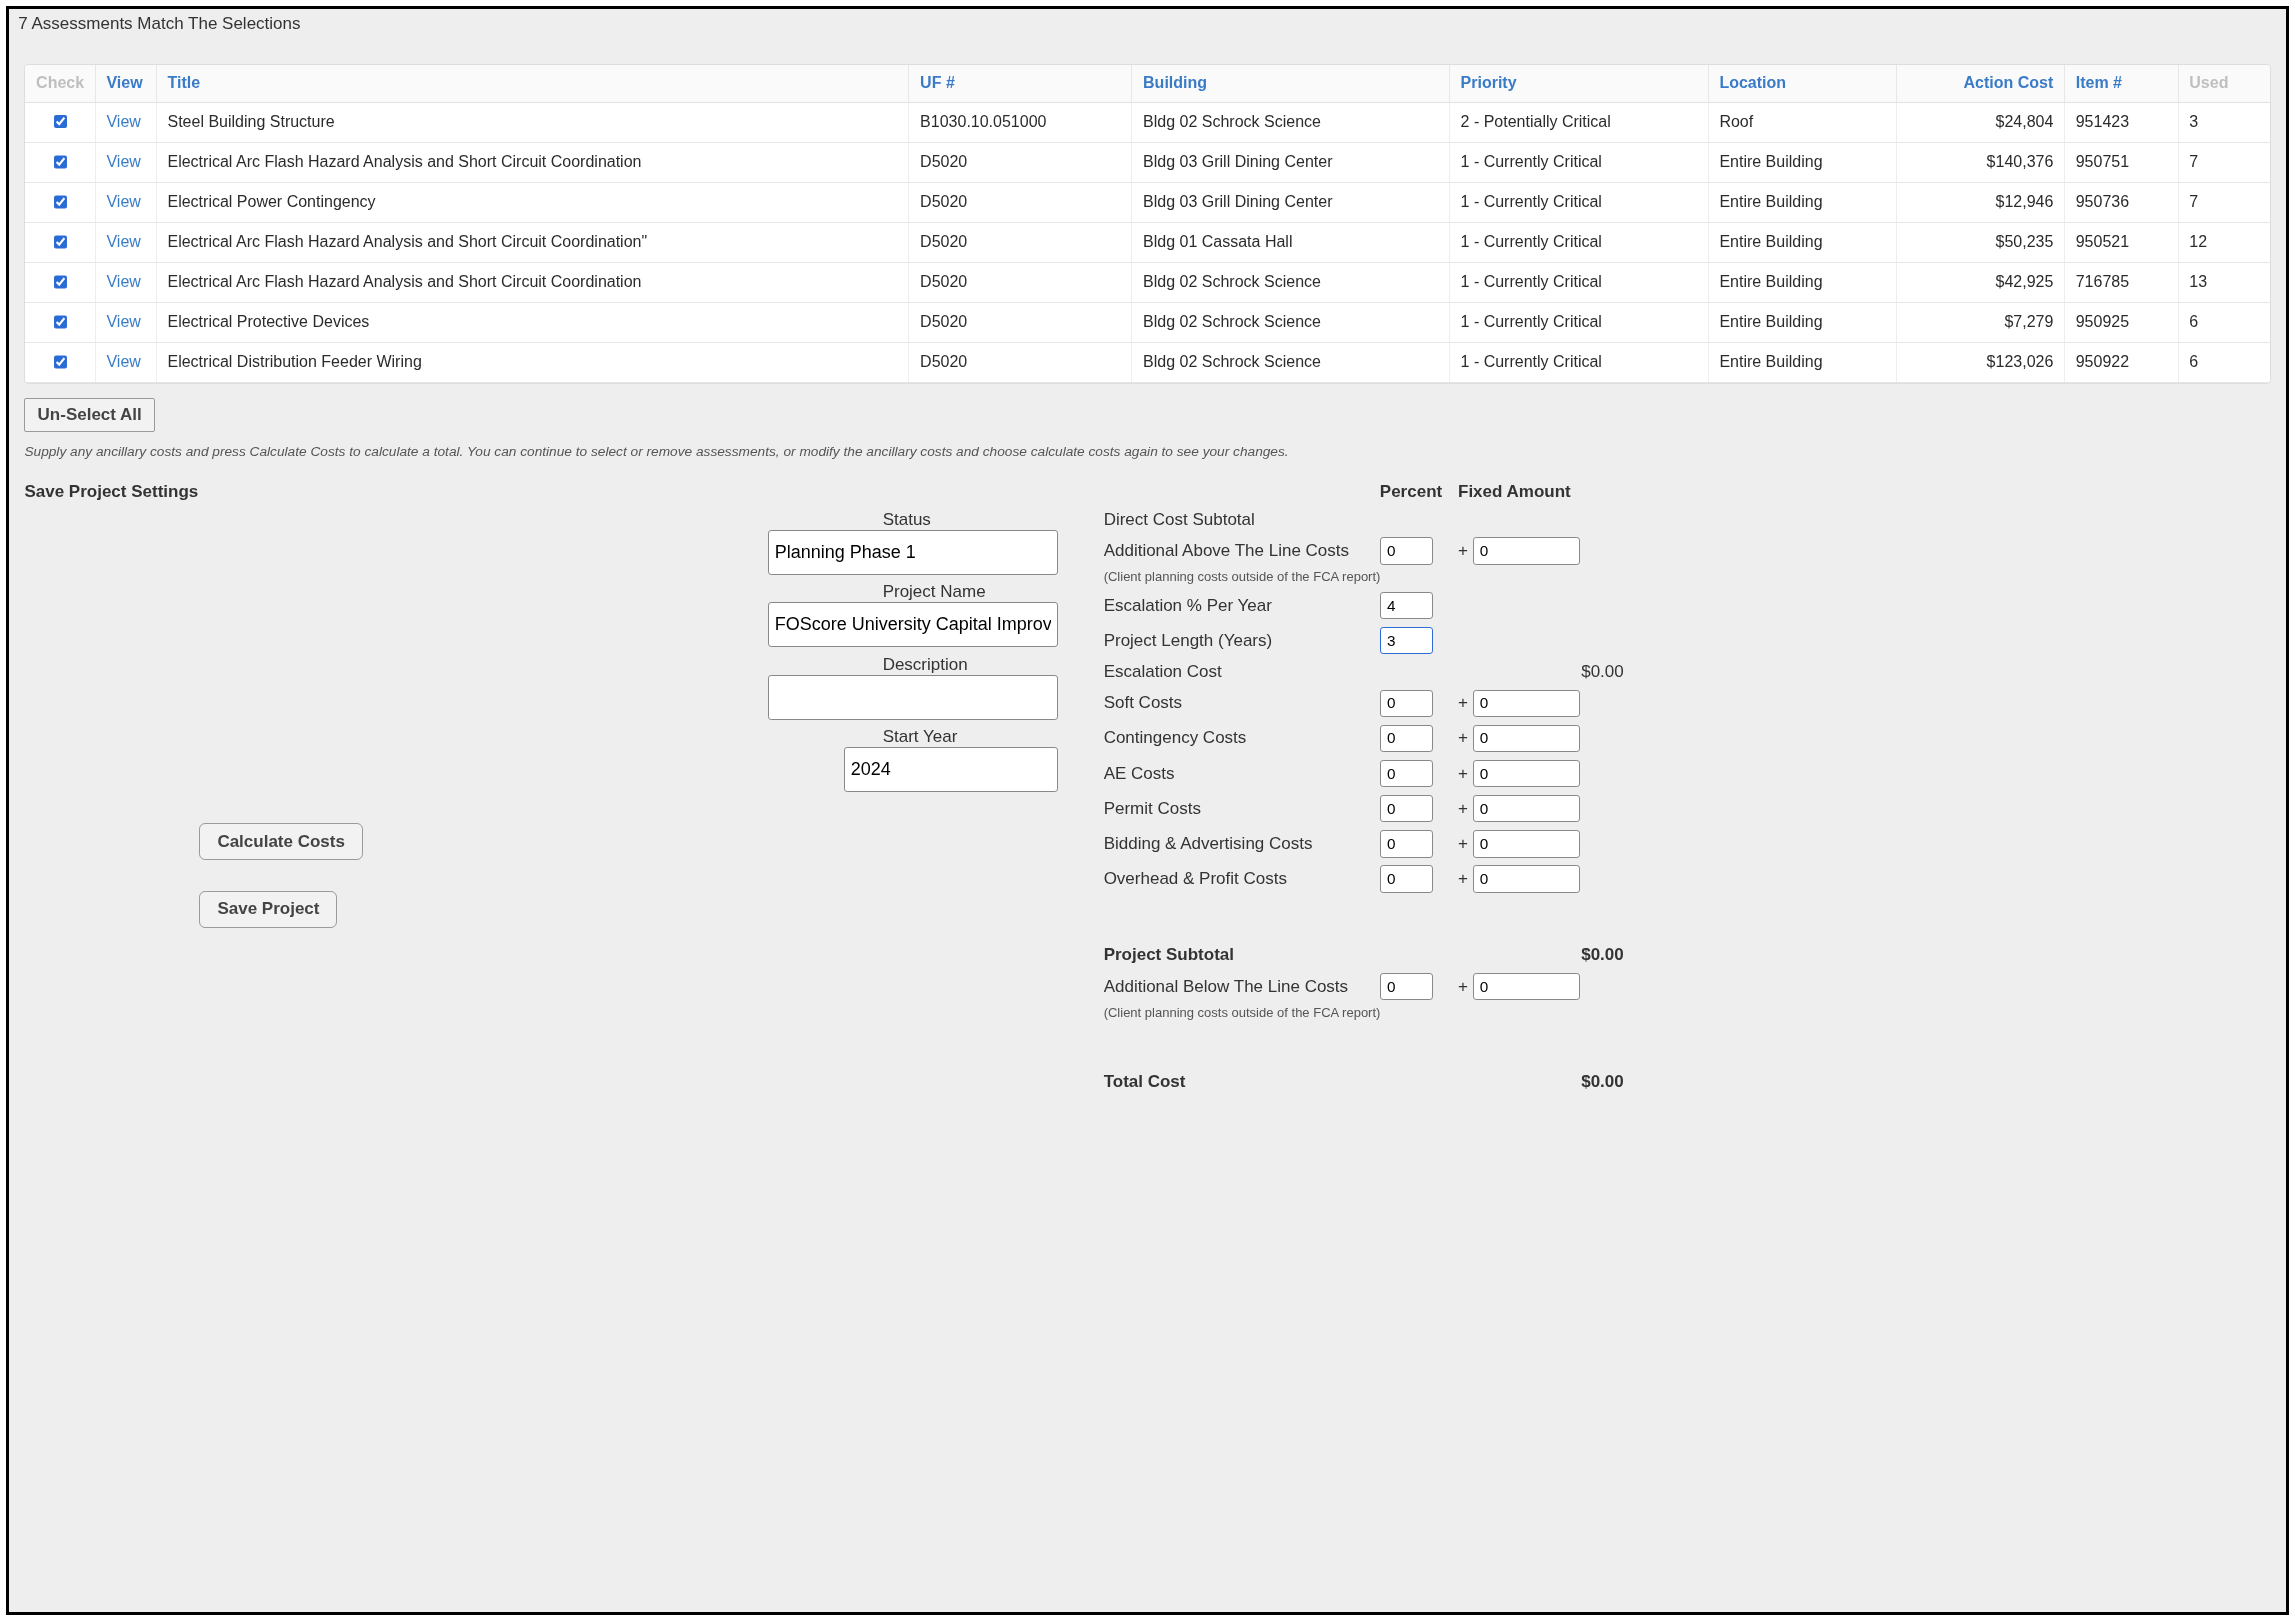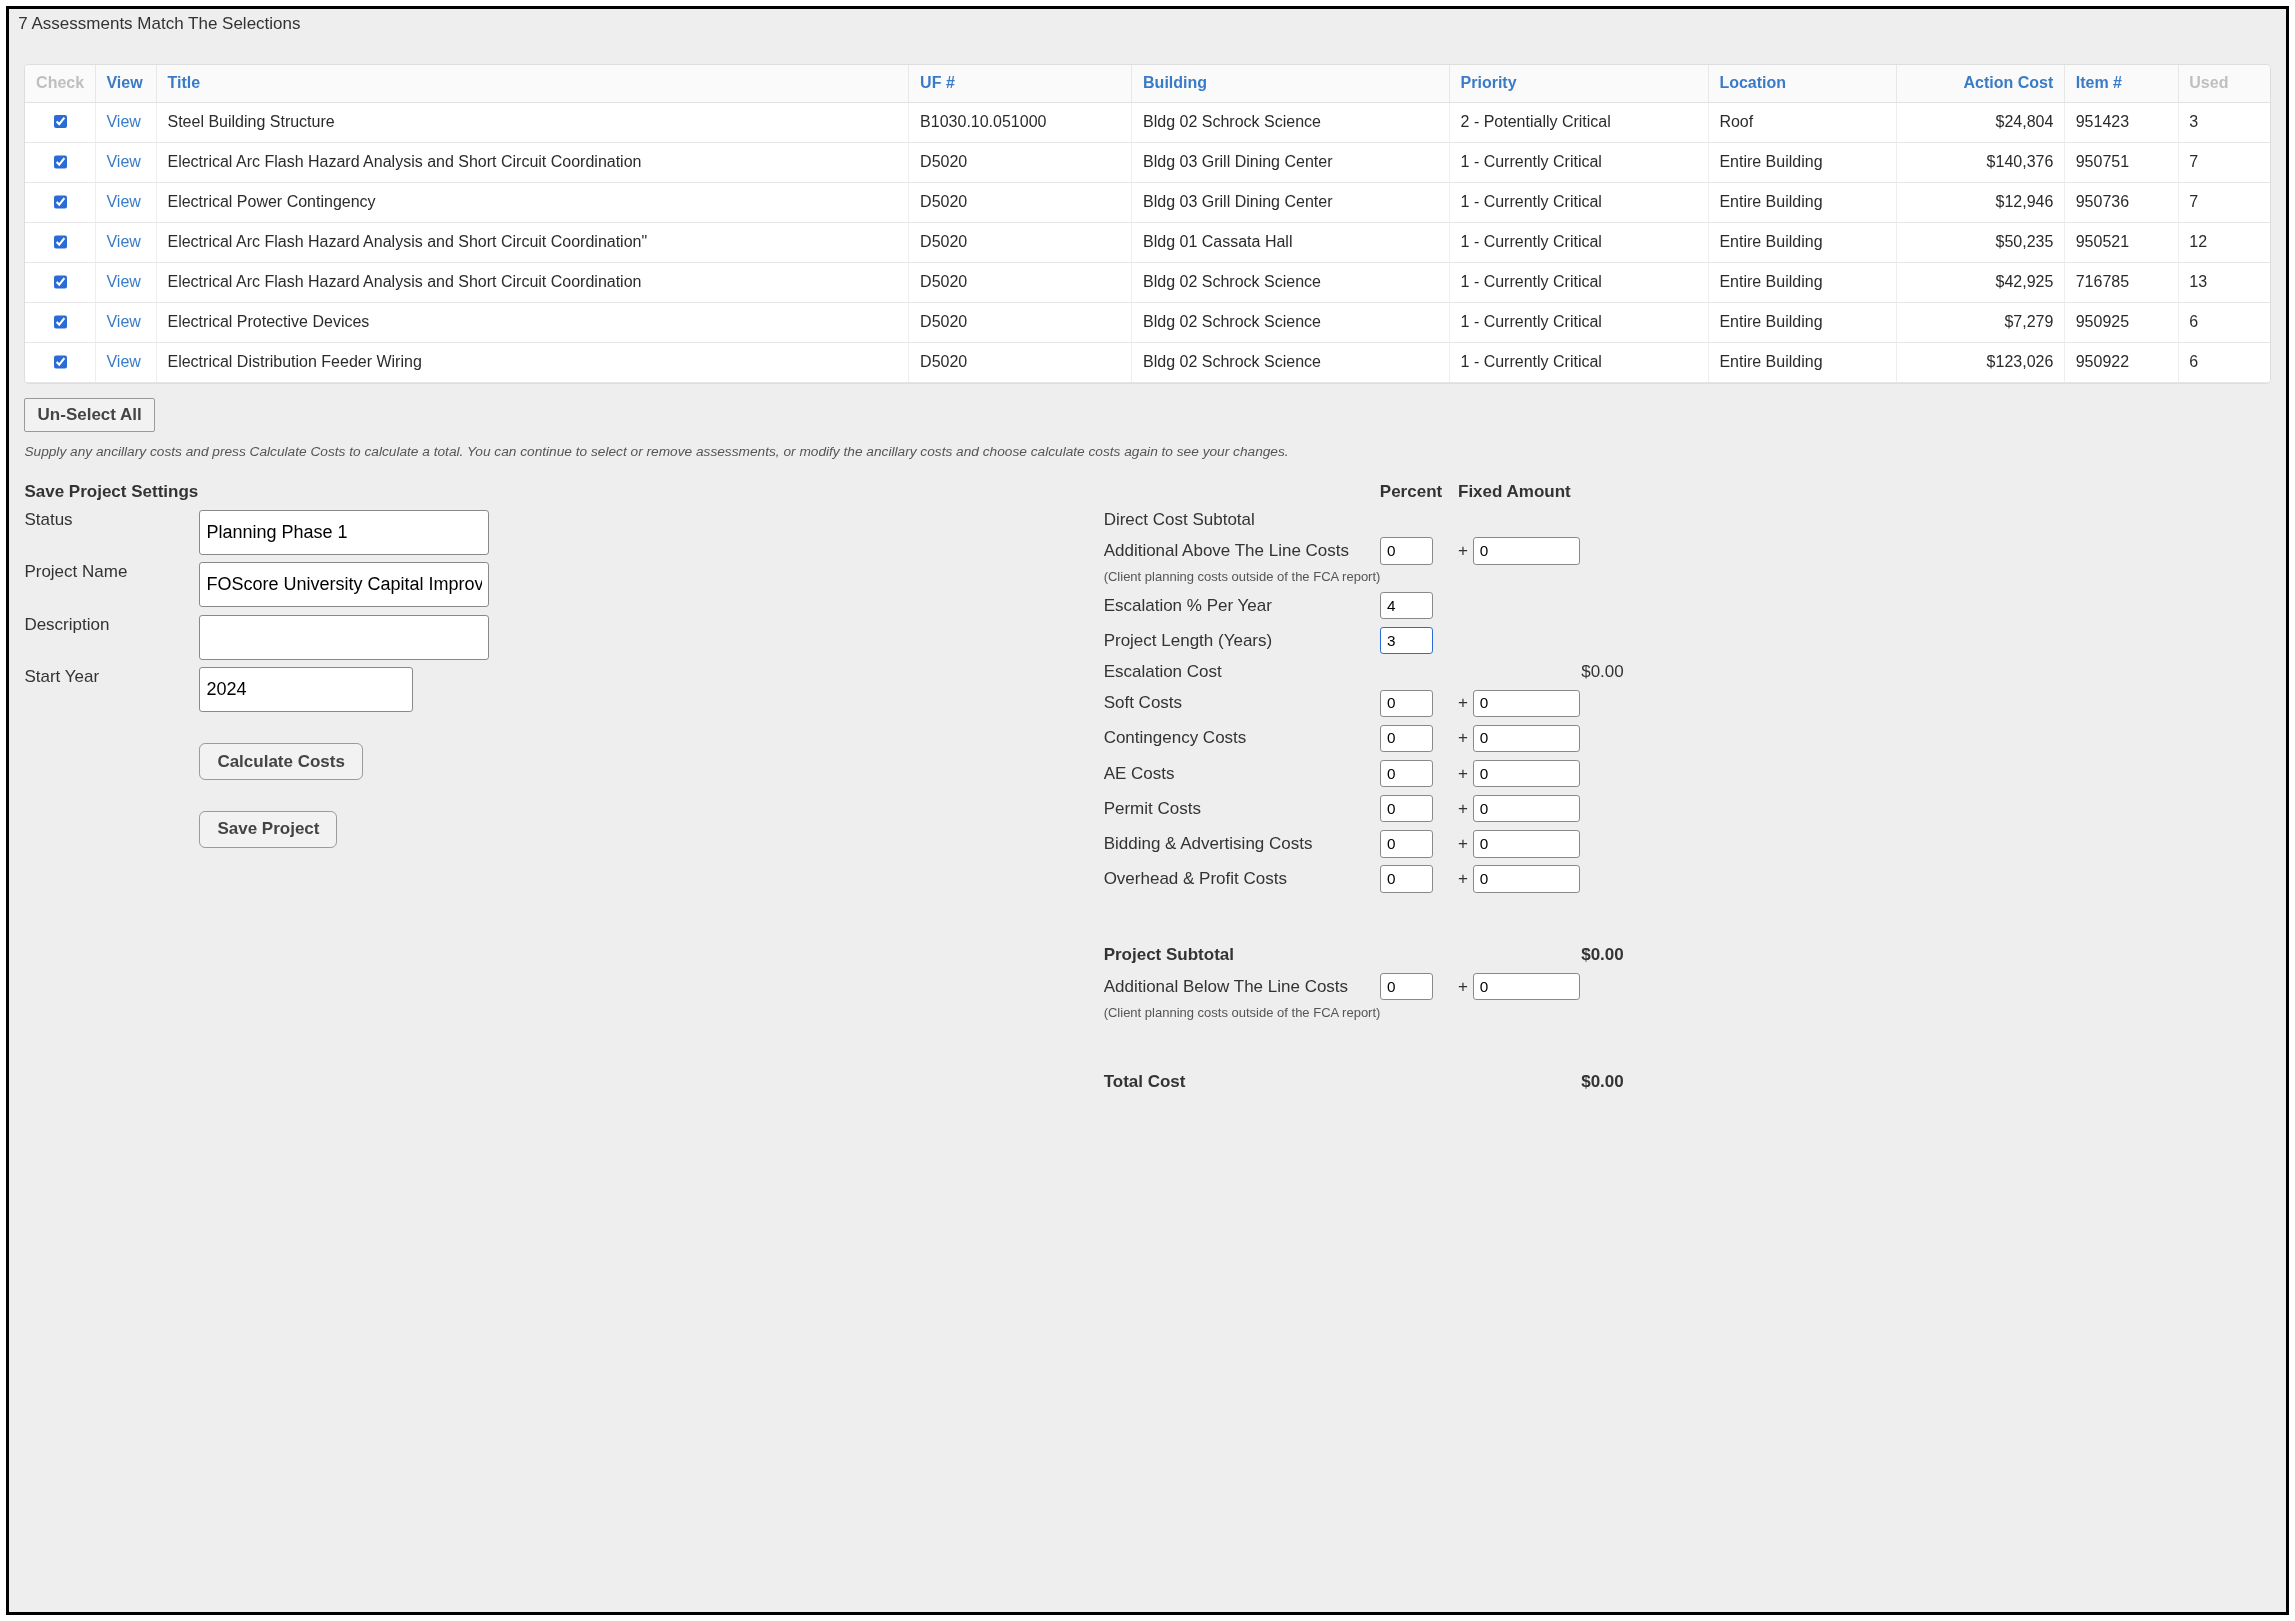--- a/index.html
+++ b/index.html
@@ -86,23 +86,24 @@
     color: #333;
   }
   .settings-left { flex: 0 0 46%; }
   .settings-right { flex: 1; }
   .section-title {
     font-weight: 700;
     margin-bottom: 7.6px;
   }
   .form-row {
     display: flex;
-    align-items: flex-start;
+    align-items: flex-end;
     margin-bottom: 7.6px;
     min-height: 30.5px;
+    flex-direction: column;
   }
   .form-row label.fl {
     width: 175px;
     flex-shrink: 0;
   }
   .form-row input.ftxt {
     font-size: 18px;
     padding: 3.8px 6.1px;
     border: 0.8px solid #888;
     border-radius: 3.1px;

